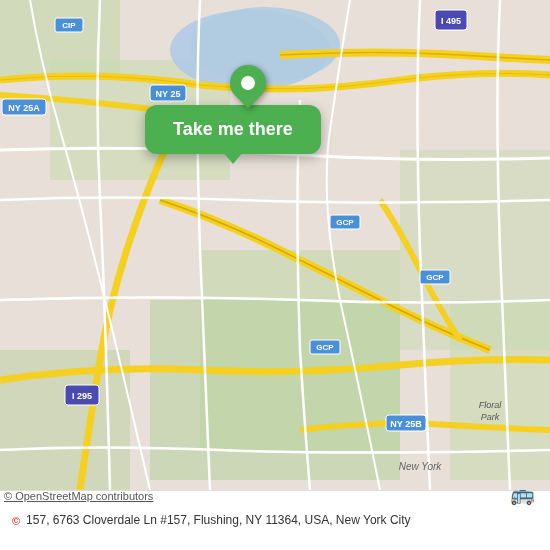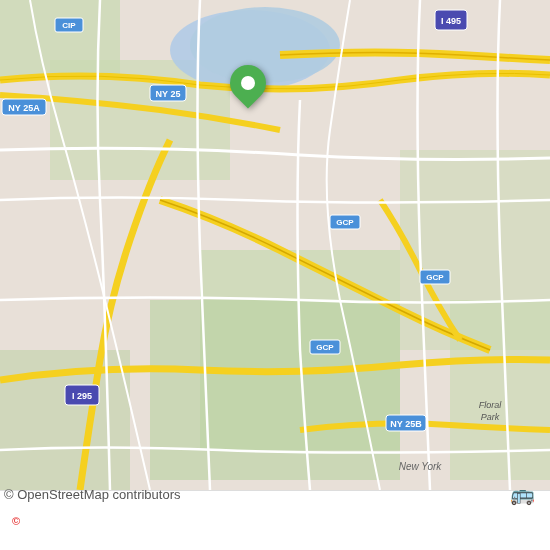--- a/index.html
+++ b/index.html
@@ -221,25 +221,29 @@
     <text x="420" y="470" text-anchor="middle" font-size="10" fill="#666" font-style="italic">New York</text>
 
   </svg>
 
   <div class="location-pin">
     <div class="pin-circle">
       <div class="pin-inner"></div>
     </div>
   </div>
 
+  <div class="map-popup">
+    <span class="map-popup-text">Take me there</span>
+  </div>
 </div>
 
 <div id="bottom-bar">
   <span class="osm-logo">©</span>
+  <span class="bottom-address">157, 6763 Cloverdale Ln #157, Flushing, NY 11364, USA, New York City</span>
   <div class="moovit-logo">
     <span class="moovit-icon">🚌</span>
     <span class="moovit-text">moovit</span>
   </div>
 </div>
 
-<div style="position:absolute; bottom:48px; left:4px; font-size:13px; color:#555; z-index:5;">
+<div style="position:absolute; bottom:48px; left:4px; font-size:11px; color:#555; z-index:5;text-decoration:underline;">
   <span>© OpenStreetMap contributors</span>
 </div>
 
 </body></html>

